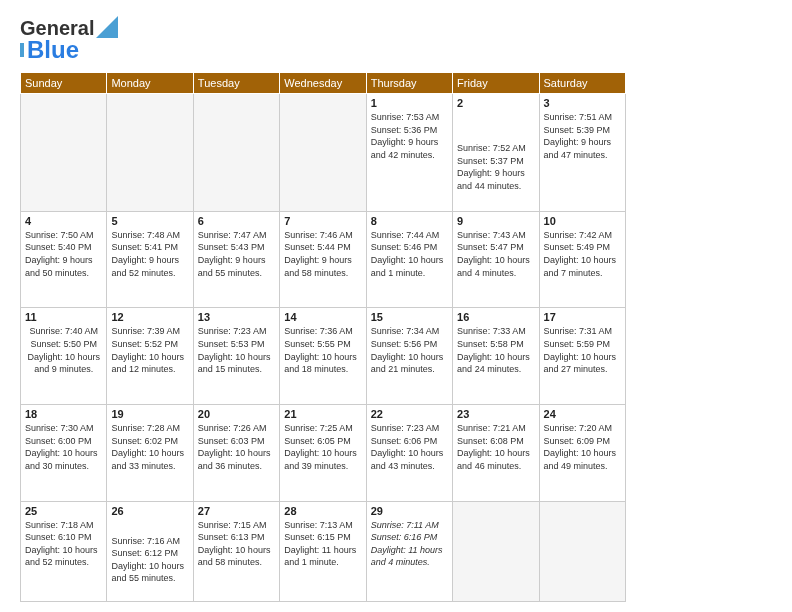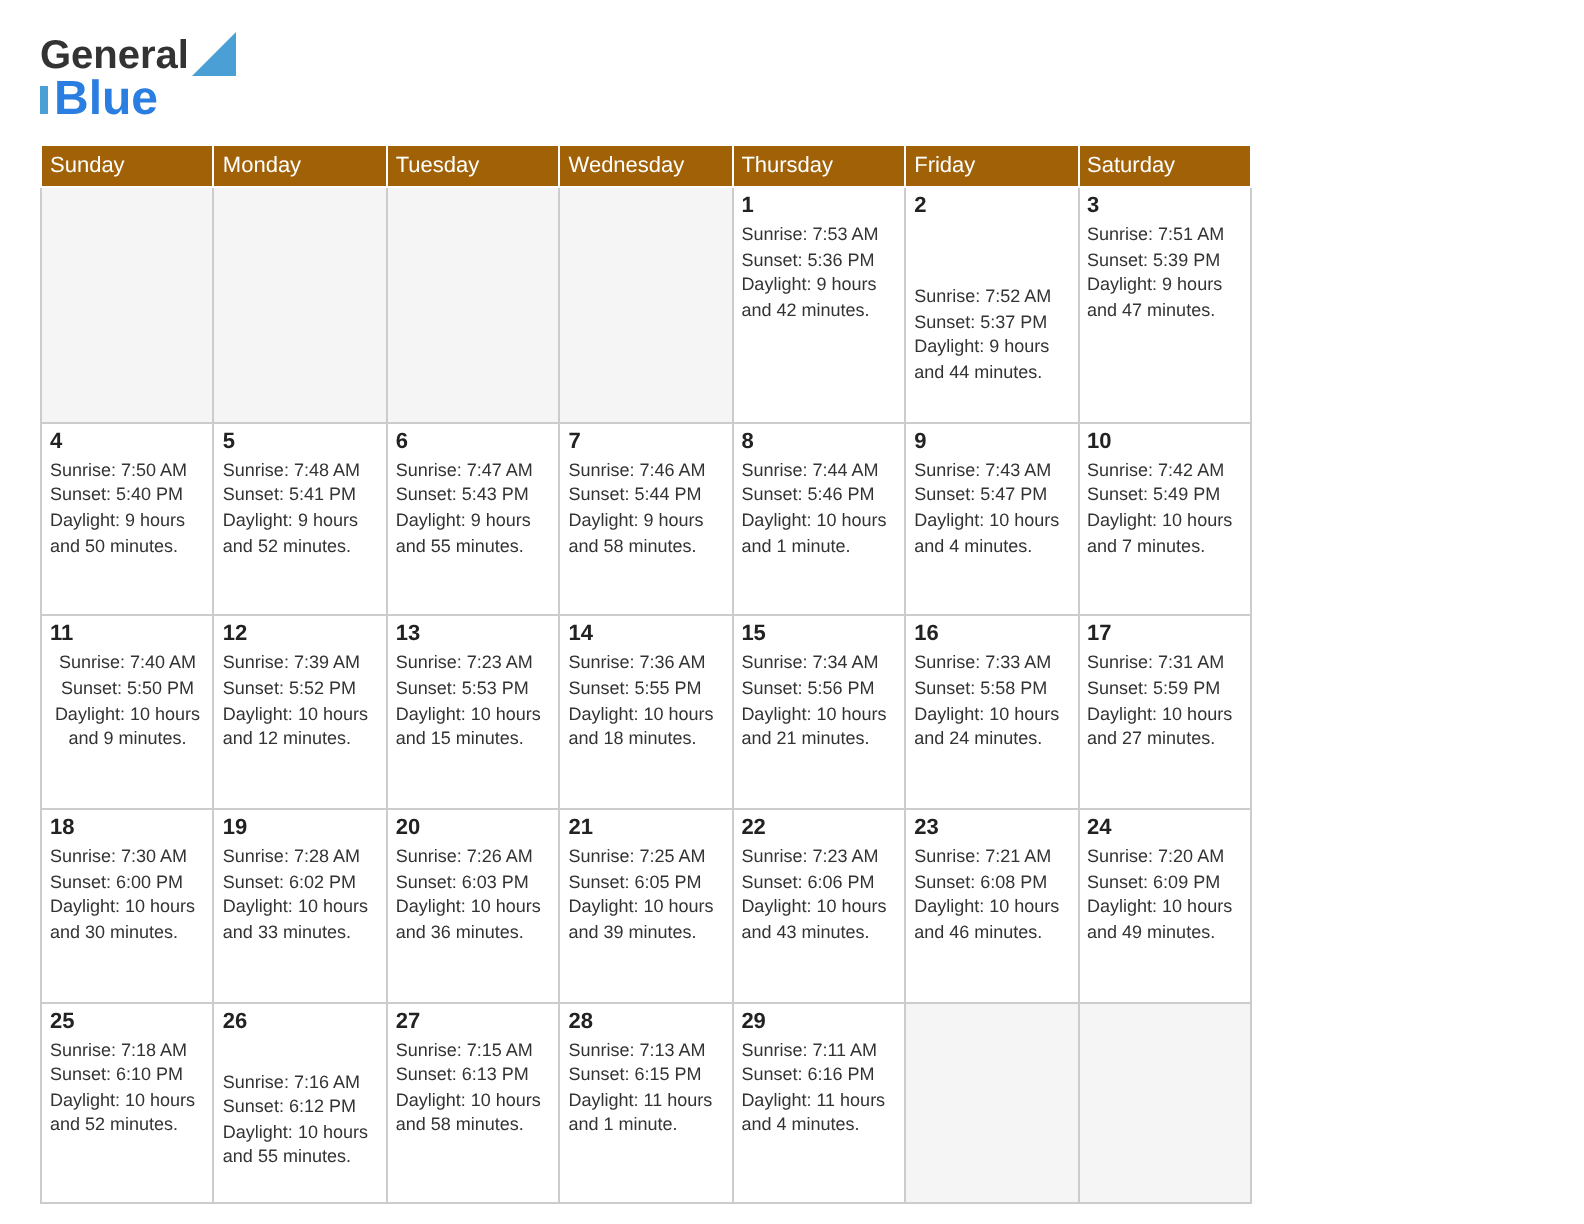--- a/index.html
+++ b/index.html
@@ -327,21 +327,21 @@
           </td>
           <td>
             <span class="day-number">28</span>
             <div class="day-info" style="white-space: pre-line;">Sunrise: 7:13 AM
 Sunset: 6:15 PM
 Daylight: 11 hours
 and 1 minute.</div>
           </td>
           <td>
             <span class="day-number">29</span>
-            <div class="day-info" style="white-space: pre-line;">Sunrise: 7:11 AM
+            <div class="day-info" style="white-space: pre-line; font-style: italic;">Sunrise: 7:11 AM
 Sunset: 6:16 PM
 Daylight: 11 hours
 and 4 minutes.</div>
           </td>
           <td class="empty" style="background: rgb(245, 245, 245);"></td>
           <td class="empty" style="background: rgb(245, 245, 245);"></td>
         </tr>
       </tbody>
   </table>
 </div>

